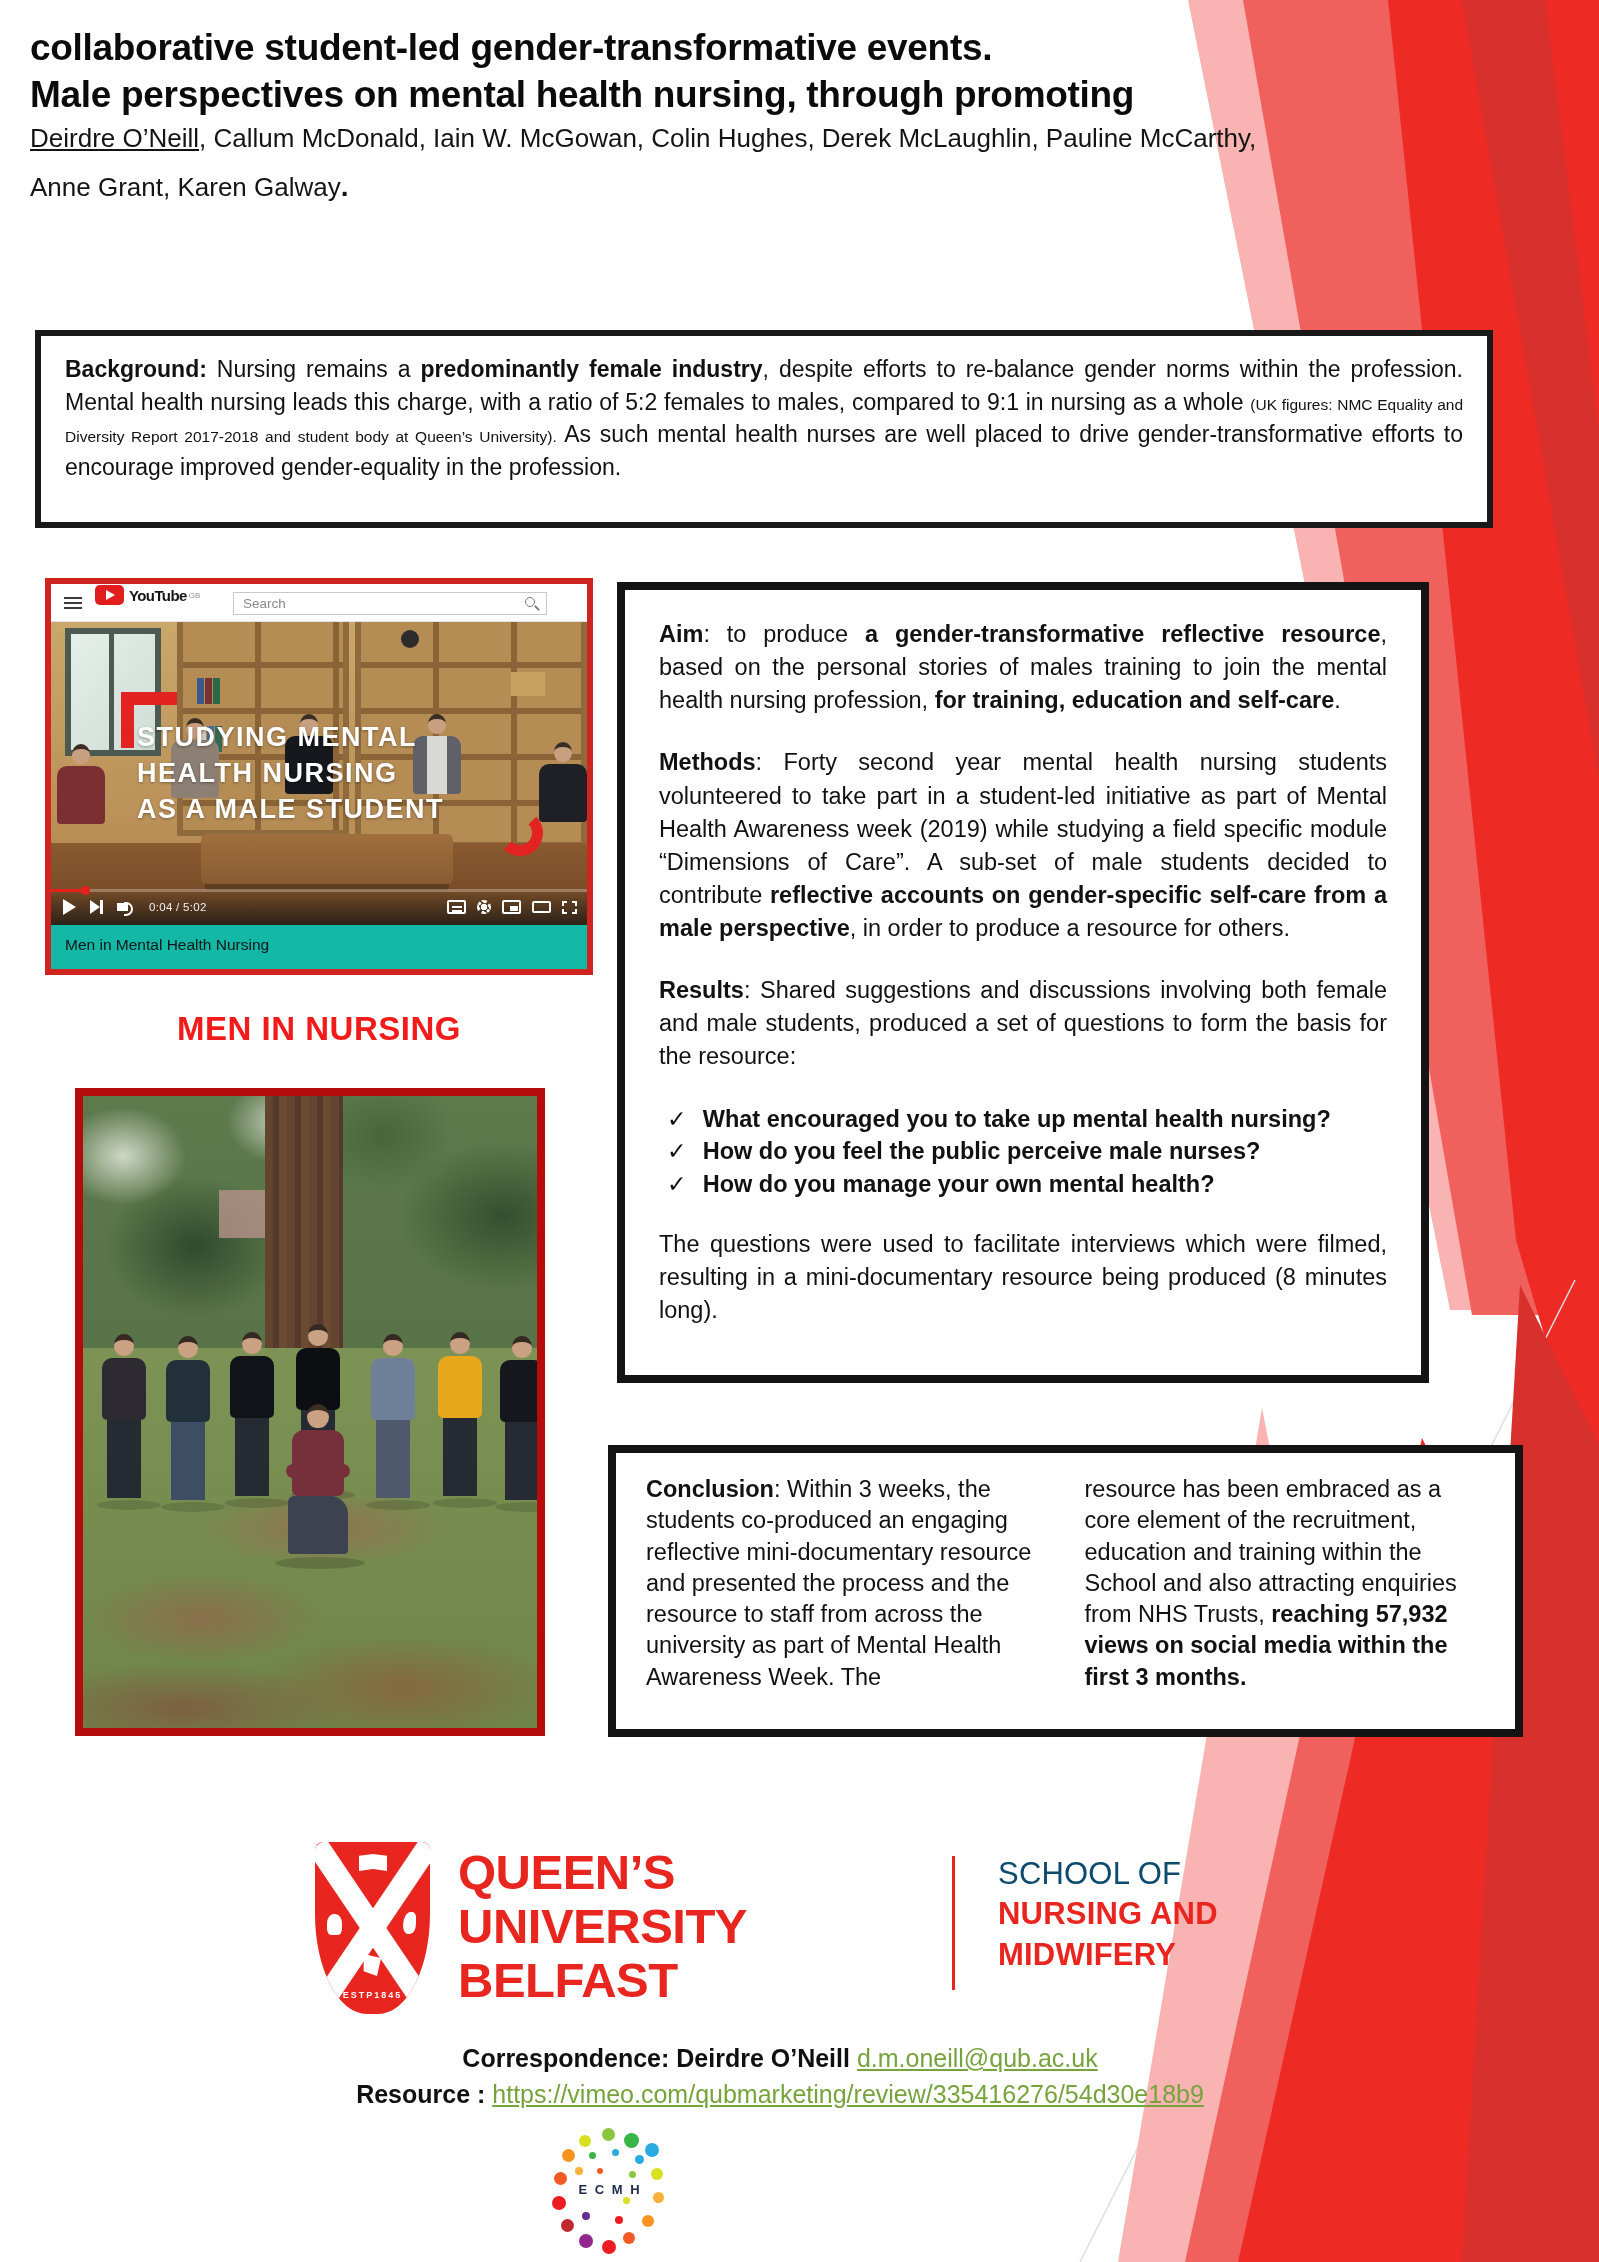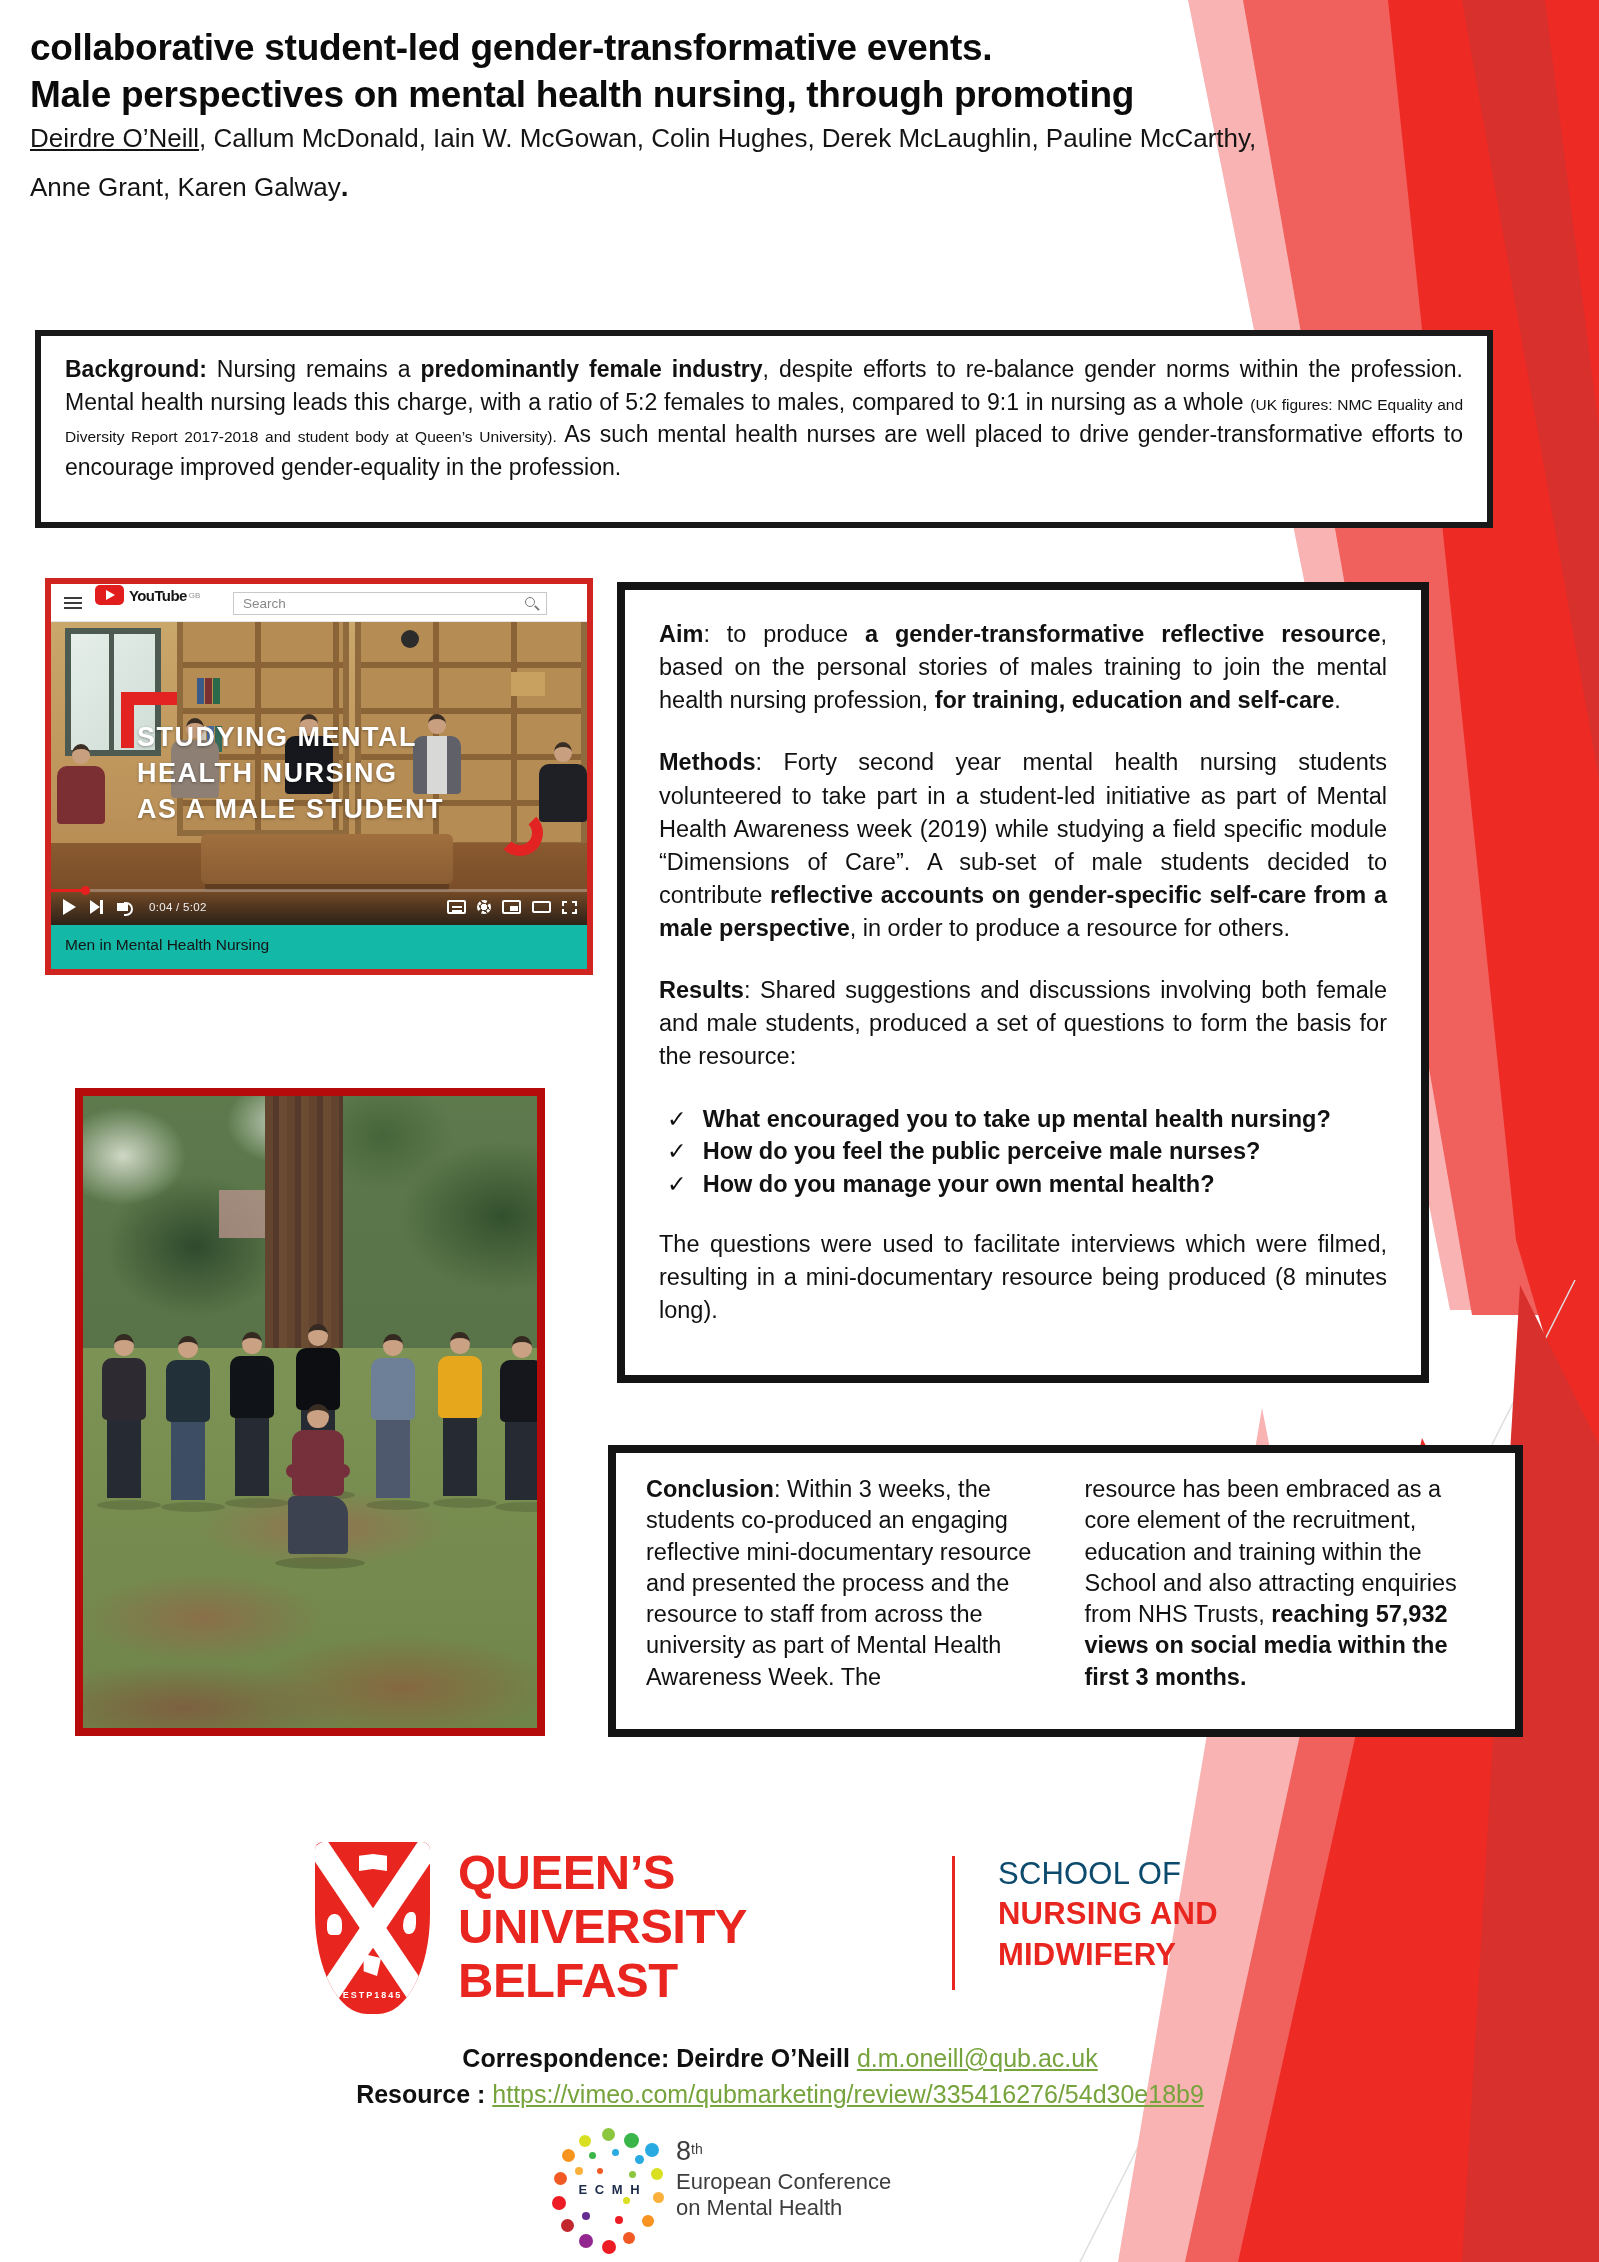--- a/index.html
+++ b/index.html
@@ -269,20 +269,21 @@
               </span>
           </div>
         </div>
       </div>
 
       <div class="yt-strip">
         <span class="vtitle">Men in Mental Health Nursing</span>
       </div>
     </div>
 
+    <div class="men-heading">MEN IN NURSING</div>
 
     <div class="photo-card">
       <div class="ph-foliage"></div>
       <div class="ph-building"></div>
       <div class="ph-trunk"></div>
       <div class="ph-grass"></div>
       <div class="pp" style="left:14px;top:238px;--sh:#2e2a31;">
           <div class="head"></div>
           <div class="torso"></div>
           <div class="legs"></div>
@@ -404,20 +405,15 @@
       <span class="dot" style="left:37px;top:24px;width:7px;height:7px;background:#39b54a;"></span>
       <span class="dot" style="left:60px;top:21px;width:7px;height:7px;background:#29abe2;"></span>
       <span class="dot" style="left:23px;top:39px;width:8px;height:8px;background:#fbb03b;"></span>
       <span class="dot" style="left:77px;top:43px;width:7px;height:7px;background:#8cc63f;"></span>
       <span class="dot" style="left:30px;top:84px;width:8px;height:8px;background:#662d91;"></span>
       <span class="dot" style="left:63px;top:88px;width:8px;height:8px;background:#ed1c24;"></span>
       <span class="dot" style="left:45px;top:40px;width:6px;height:6px;background:#f15a24;"></span>
       <span class="dot" style="left:71px;top:69px;width:7px;height:7px;background:#d9e021;"></span>
       <span class="acro">E C M H</span>
     </div>
-    <div class="ecmh-text">
-      <div><span class="n8">8</span><span class="nth">th</span></div>
-      <div class="l1">European Conference</div>
-      <div class="l2">on Mental Health</div>
-    </div>
 
   </div>
 </div>
 
 </body></html>

